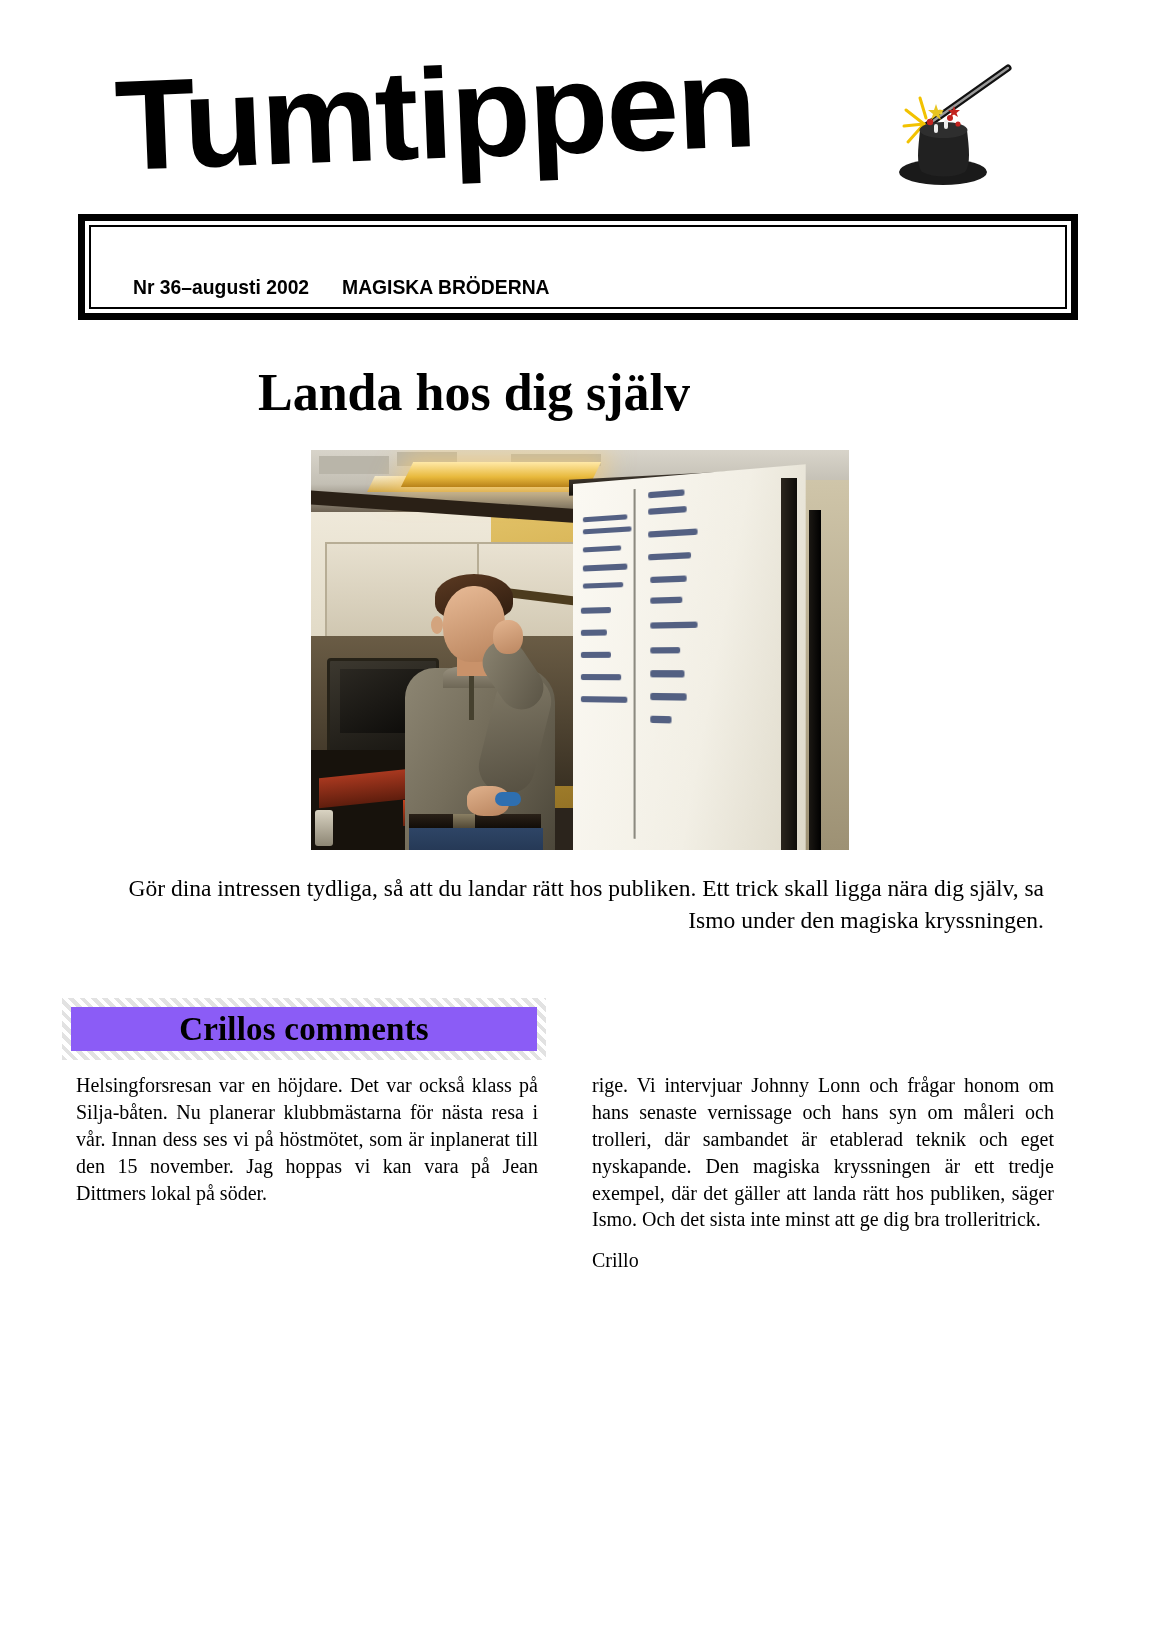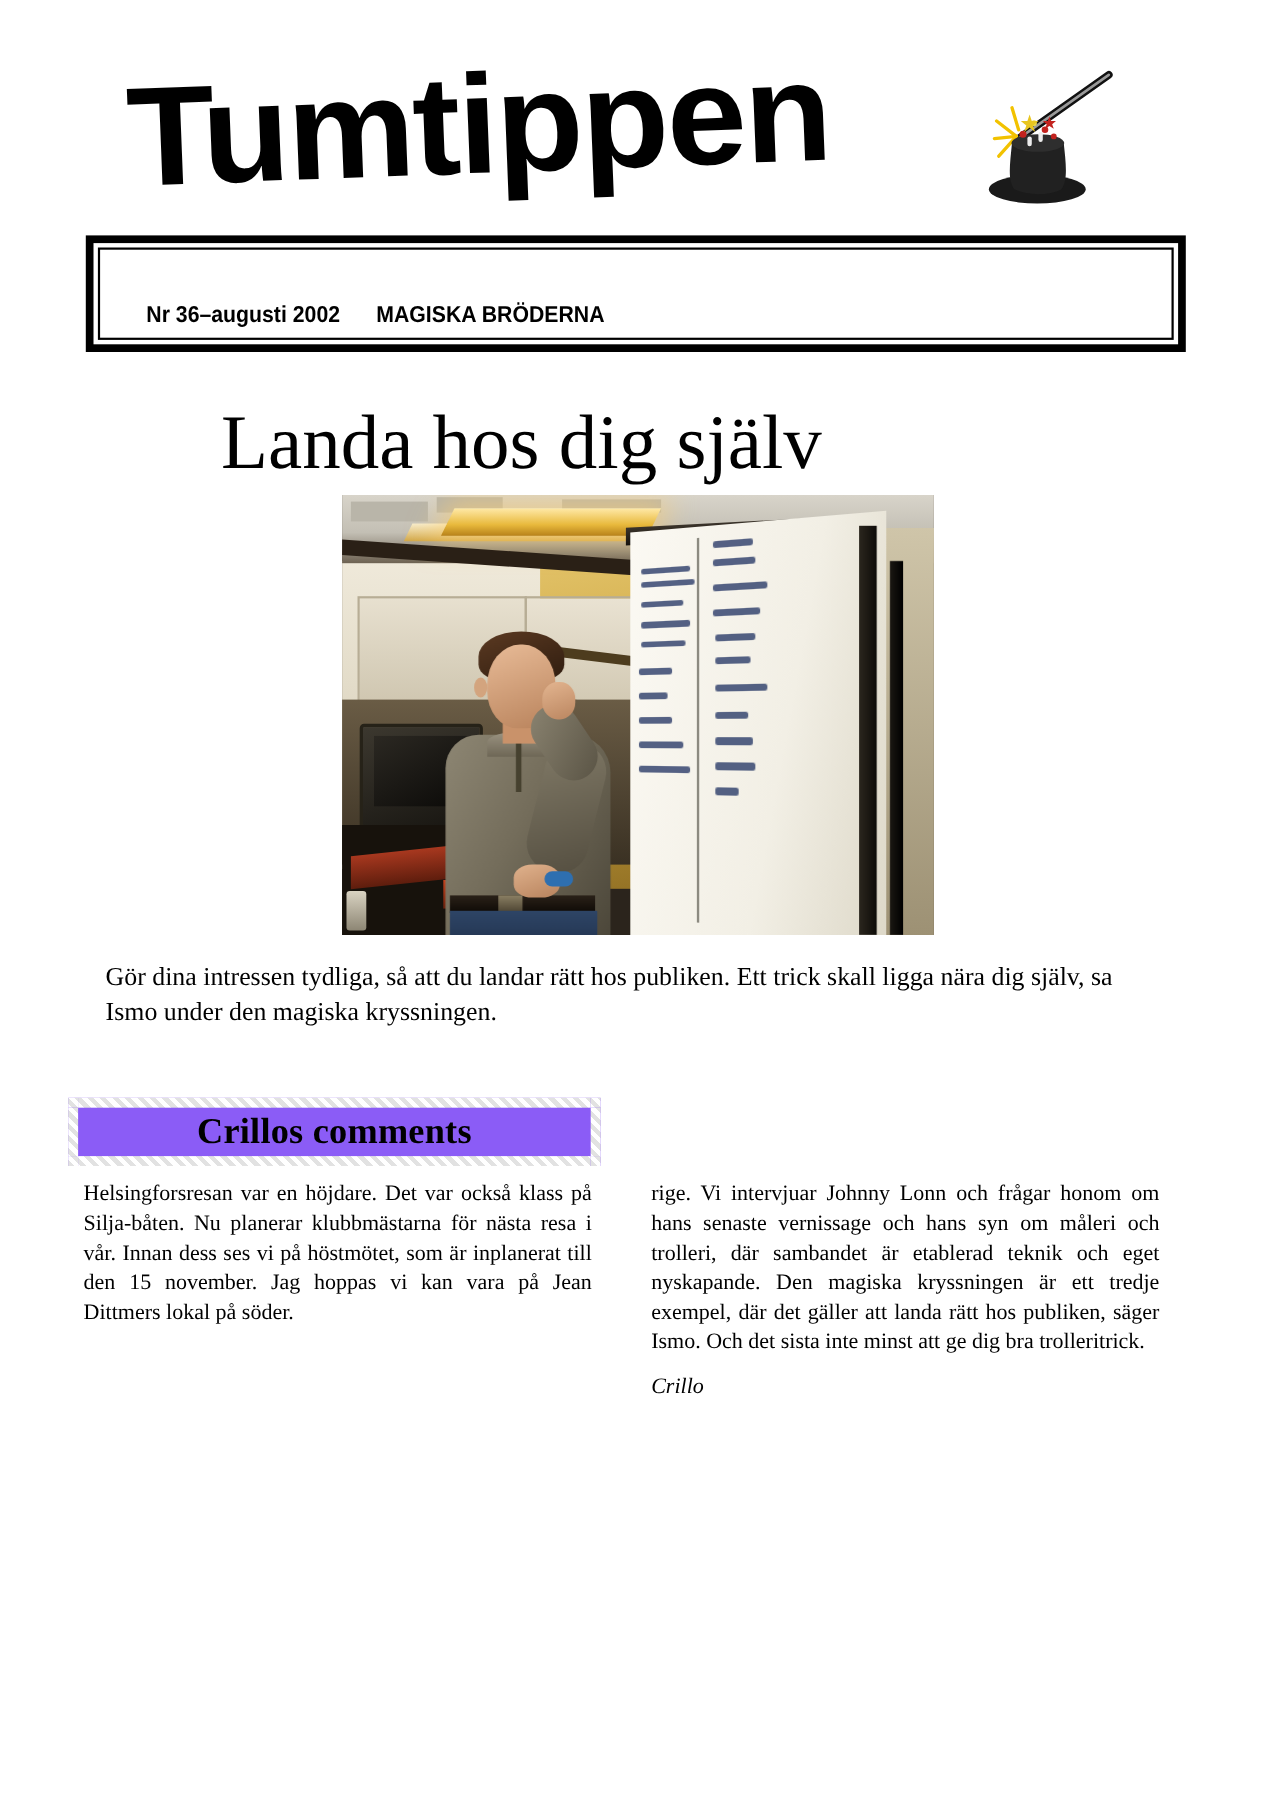--- a/index.html
+++ b/index.html
@@ -47,22 +47,22 @@
     font-family:"Liberation Sans", sans-serif;
     font-weight:bold;font-size:21px;
     transform:scaleX(0.92);transform-origin:left center;
     white-space:nowrap;
   }
   .issue-text.right{transform:scaleX(0.92);transform-origin:right center;}
 
   
   .headline{
     position:absolute;left:0;top:366px;width:948px;
-    text-align:center;font-size:70px;line-height:1.05;
-    font-family:"Liberation Serif", serif;font-weight:normal;
+    text-align:center;font-size:52px;line-height:1.05;
+    font-family:"Liberation Serif", serif;font-weight:bold;
   }
 
   
   .photo{
     position:absolute;left:311px;top:450px;width:538px;height:400px;
     overflow:hidden;background:#2b241c;
   }
   .ph-ceiling{position:absolute;left:0;top:0;width:100%;height:62px;
     background:linear-gradient(180deg,#d8d4ca 0%,#c3bfb4 55%,#6d6252 100%);}
   .ph-ceiltile{position:absolute;background:#b9b5a9;}
@@ -141,22 +141,22 @@
     background:#2e6fb0;border-radius:7px;}
   .ph-belt{position:absolute;left:18px;top:244px;width:132px;height:16px;
     background:linear-gradient(180deg,#2a2118,#0e0a06);}
   .ph-buckle{position:absolute;left:62px;top:244px;width:22px;height:16px;
     background:linear-gradient(180deg,#8a7f63,#4a4130);}
   .ph-jeans{position:absolute;left:18px;top:258px;width:134px;height:50px;
     background:linear-gradient(180deg,#2e4566,#1b2a42);}
 
   
   .caption{
-    position:absolute;left:96px;top:872px;width:934px;
-    text-align:left;font-size:23.5px;line-height:1.38;
+    position:absolute;left:110px;top:872px;width:934px;
+    text-align:right;font-size:23.5px;line-height:1.38;
   }
 
   
   .crillos-box{
     position:absolute;left:62px;top:998px;width:484px;height:62px;
     box-sizing:border-box;background:#8b5cf6;
     border:9px solid transparent;
     border-image: repeating-linear-gradient(45deg,#e2e2e2 0 4px,#ffffff 4px 8px) 9;
   }
   .crillos-title{
@@ -168,21 +168,21 @@
   
   .col{
     position:absolute;top:1072px;width:462px;
     font-size:20px;line-height:1.345;
     text-align:justify;
   }
   .col.left{left:76px;}
   .col.right{left:592px;}
   .col p{margin:0 0 14px 0;text-align:justify;text-justify:inter-word;}
   .col p.last{margin-bottom:0;}
-  .sig{font-style:italic;text-align:left;}
+  .sig{text-align:left;}
 </style>
 </head>
 <body>
 
 <div class="page">
 
   <div class="masthead">
     <div class="logo-wrap">
       <div class="logo-text">Tumtippen</div>
     </div>

